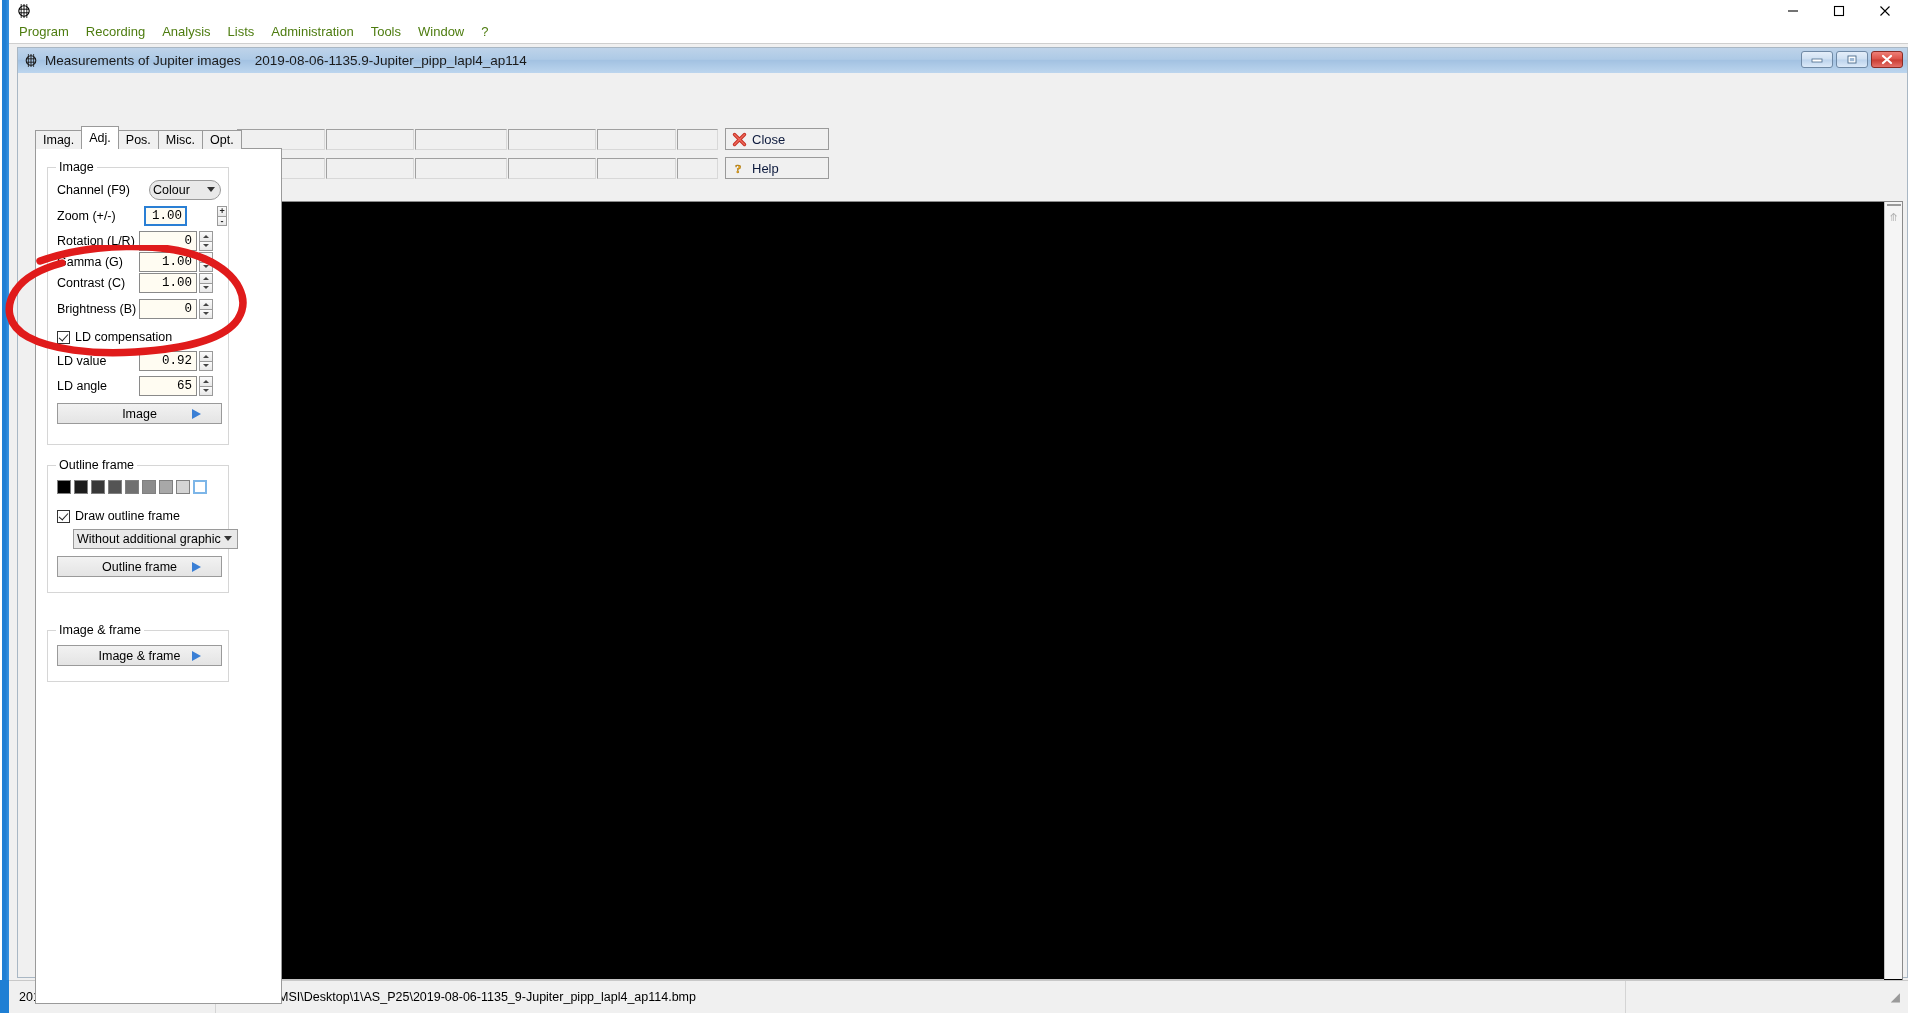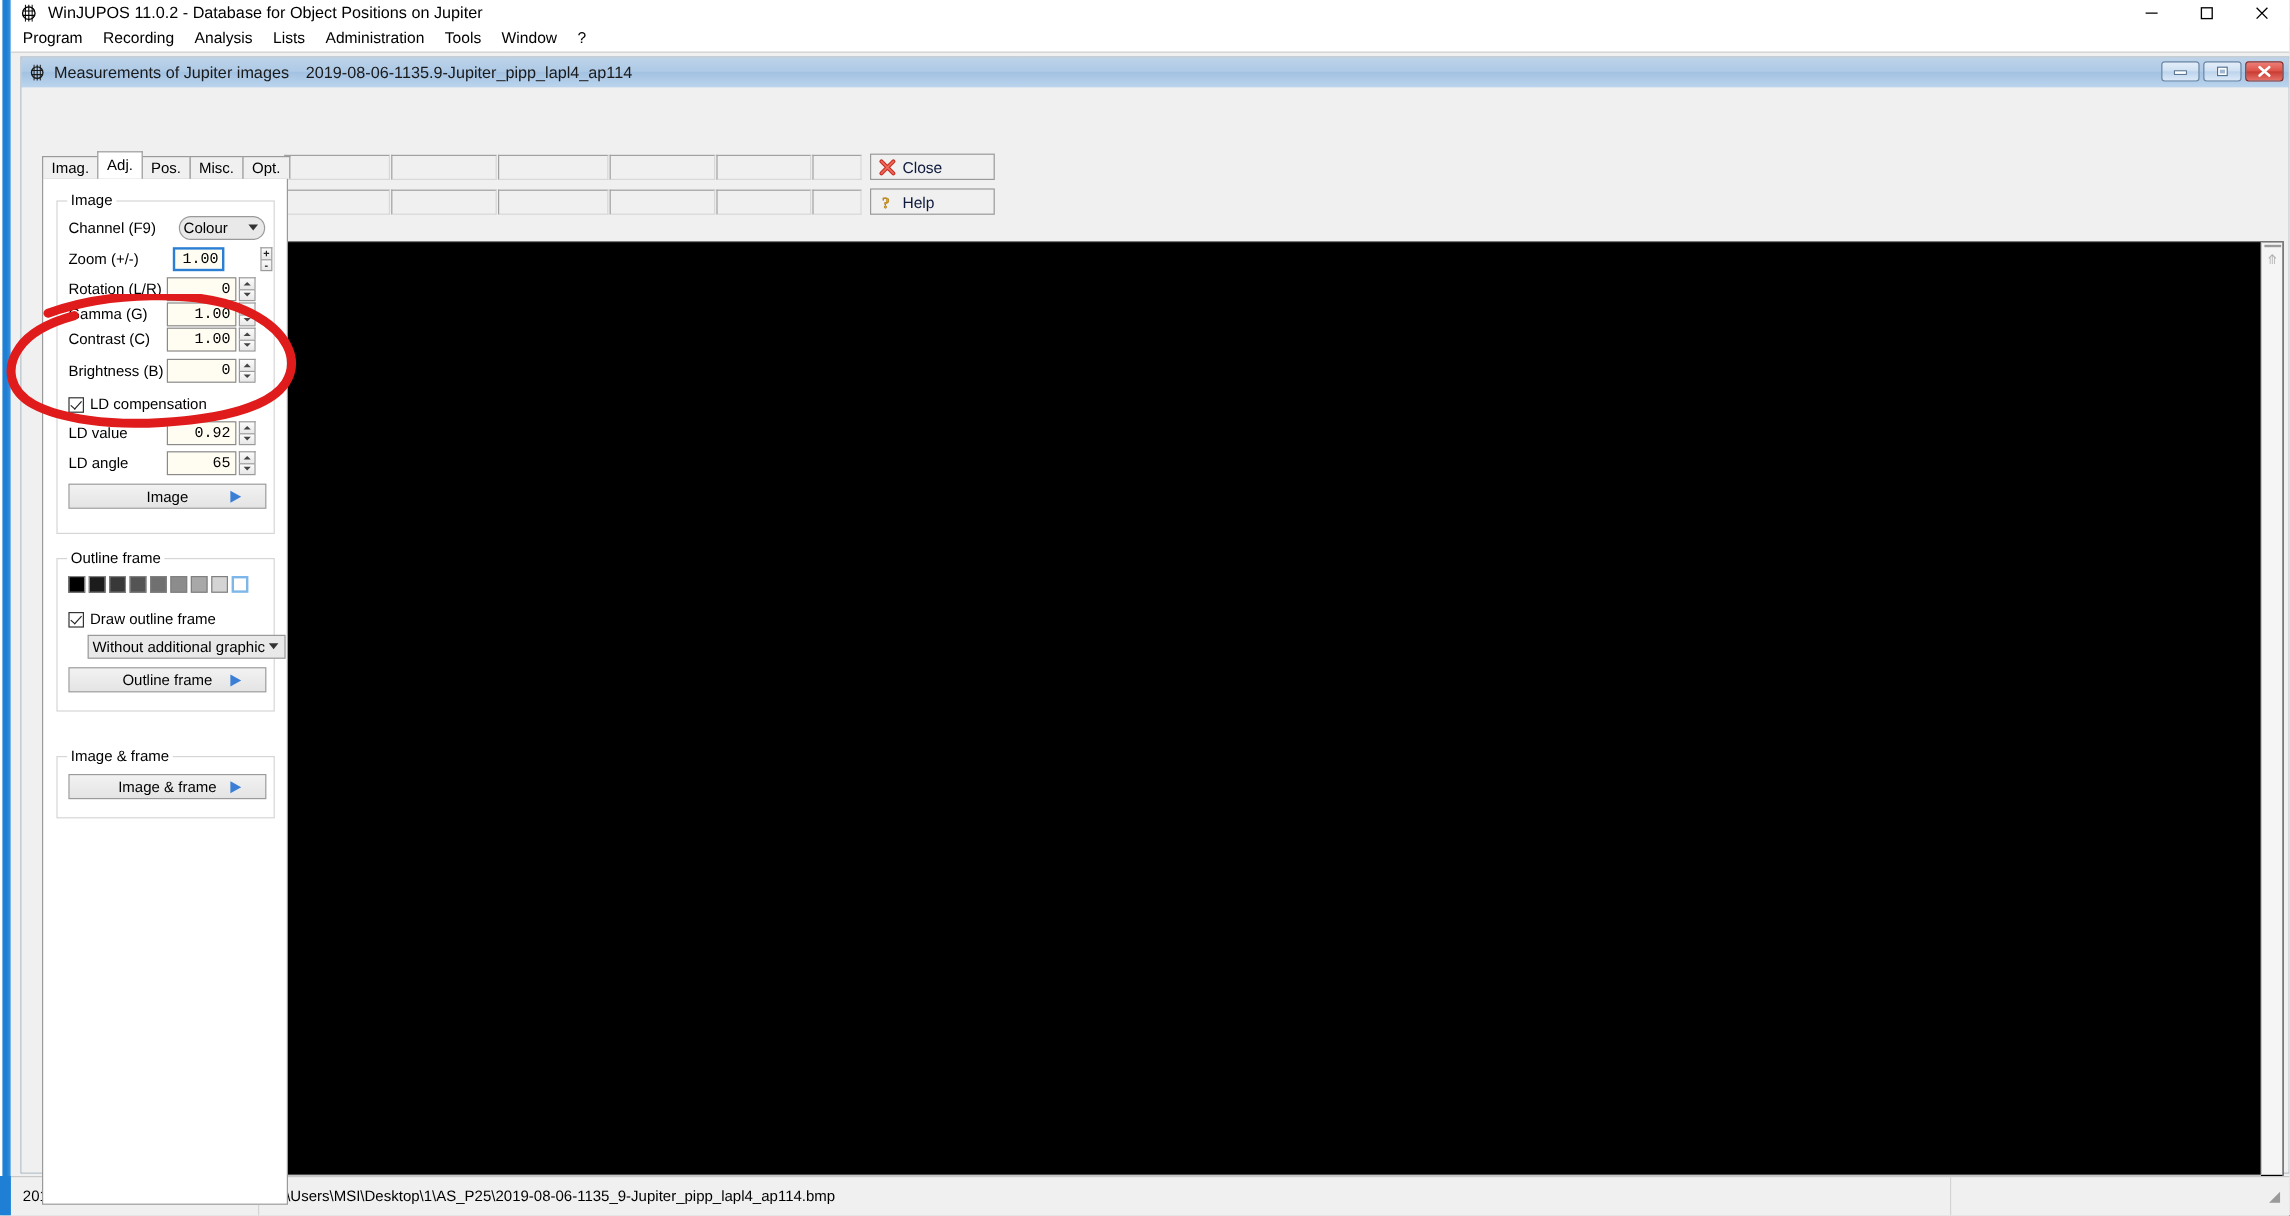--- a/index.html
+++ b/index.html
@@ -57,21 +57,21 @@
 
   
   .menubar {
     position: absolute; left: 9px; top: 22px; right: 0; height: 21px;
     background: #ffffff;
     display: flex; align-items: center;
     padding-left: 2px;
   }
   .menu-item {
     padding: 2px 9px 3px 8px;
-    font-size: 13px; color: #000000; line-height: 16px;
+    font-size: 13px; color: #4d7c0f; line-height: 16px;
     white-space: nowrap; cursor: default;
   }
 
   
   .mdi-client {
     position: absolute; left: 9px; top: 43px; right: 0; bottom: 33px;
     background: #f0f0f0;
     border-top: 1px solid #cfcfcf;
   }
 
@@ -139,21 +139,21 @@
     height: 23px;
     z-index: 3;
     border-color: #9a9a9a;
     font-size: 12.5px;
     margin-top: 44px;
   }
 
   
   .tabpage {
     position: absolute; left: 17px; top: 75px;
-    width: 205px; height: 856px;
+    width: 247px; height: 856px;
     background: #ffffff;
     border: 1px solid #9a9a9a;
     z-index: 2;
   }
 
   .groupbox {
     position: absolute;
     border: 1px solid #d6d6d6;
   }
   .groupbox-label {
@@ -349,21 +349,20 @@
 
   <div class="titlebar">
     <span class="title-icon">
       <svg width="20" height="16" viewBox="0 0 20 16">
         <ellipse cx="9" cy="8" rx="5.2" ry="5.2" fill="none" stroke="#000" stroke-width="1.1"></ellipse>
         <path d="M4 6.2 H14 M4 9.8 H14" stroke="#000" stroke-width="0.9"></path>
         <path d="M9 1 V15" stroke="#000" stroke-width="0.9"></path>
         <path d="M6.2 1 V15 M11.8 1 V15" stroke="#000" stroke-width="0.8"></path>
       </svg>
     </span>
-    <span class="title-text">WinJUPOS 11.0.2 - Database for Object Positions on Jupiter</span>
     <div class="win-buttons">
       <div class="win-btn">
         <svg width="12" height="12" viewBox="0 0 12 12">
             <path d="M1 6 H11" stroke="#000" stroke-width="1.1"></path>
           </svg>
       </div>
       <div class="win-btn">
         <svg width="12" height="12" viewBox="0 0 12 12">
             <rect x="1.5" y="1.5" width="9" height="9" fill="none" stroke="#000" stroke-width="1.1"></rect>
           </svg>

